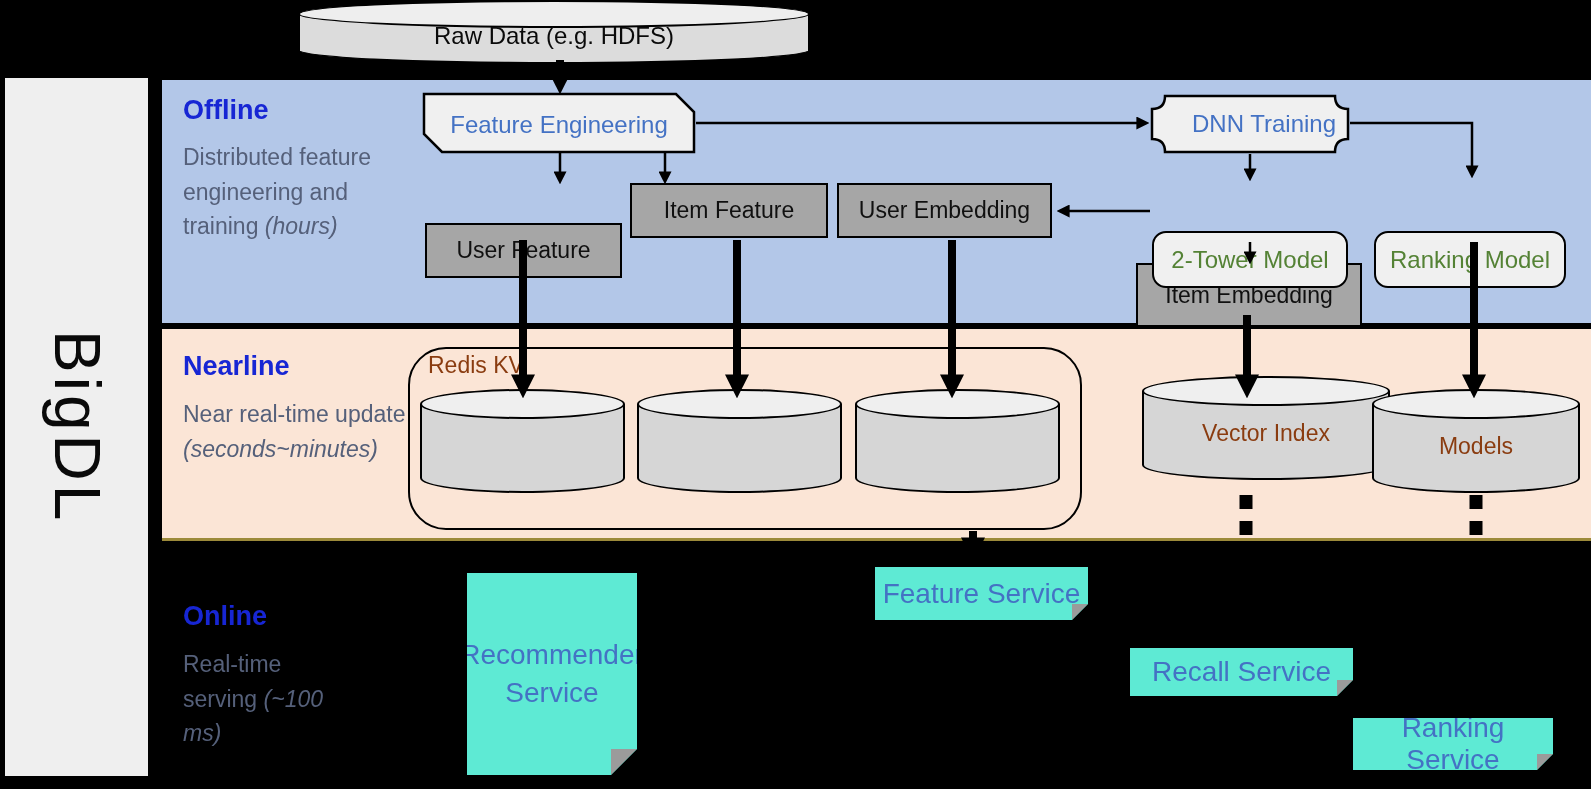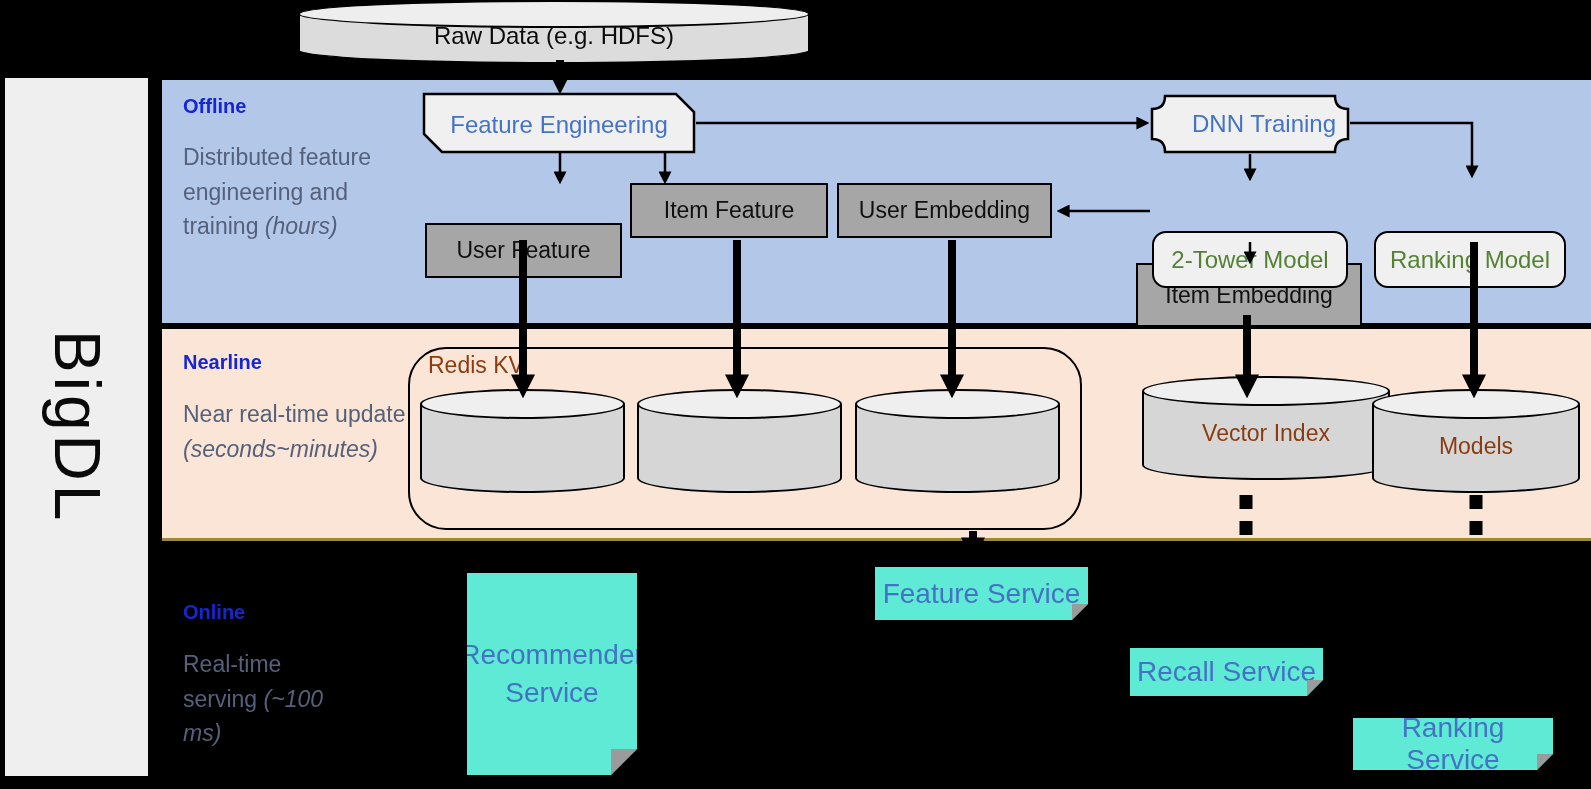--- a/index.html
+++ b/index.html
@@ -12,21 +12,21 @@
   #band-offline{top:80px;height:243px;background:var(--band_blue);}
   #band-nearline{top:329px;height:212px;background:var(--band_peach);border-bottom:3px solid var(--nearline_edge);}
   #band-online{top:541px;height:248px;background:transparent;}
 
   
   #brand-bar{position:absolute;left:5px;top:78px;width:143px;height:698px;background:var(--bar_gray);
              display:flex;align-items:center;justify-content:center;}
   #brand-bar .vtxt{writing-mode:vertical-rl;font-size:64px;color:#0a0a0a;letter-spacing:4px;}
 
   
-  .band-title{position:absolute;font-size:20px;font-weight:600;color:var(--title_blue);}
+  .band-title{position:absolute;font-size:27px;font-weight:600;color:var(--title_blue);}
   .band-desc{position:absolute;font-size:23px;color:var(--desc_slate);line-height:1.5;}
   .band-desc .t{font-style:italic;}
 
   
   .node{position:absolute;display:flex;align-items:center;justify-content:center;text-align:center;}
   .gbox{background:var(--box_gray);border:2.5px solid #000;color:#101010;font-size:23px;}
   .rbox{background:var(--shape_gray);border:2.5px solid #000;border-radius:14px;color:var(--green);font-size:24px;margin-top:48px;}
   .shape-label{position:absolute;display:flex;align-items:center;justify-content:center;
                color:var(--accent_blue);font-size:24px;z-index:10;}
 
@@ -151,21 +151,21 @@
   </div>
 
   <div class="service" id="svc-recommender" style="left:467px;top:573px;width:170px;height:202px;">
     <span>Recommender Service</span>
     <span class="fold"></span>
   </div>
   <div class="service" style="left:875px;top:567px;width:213px;height:53px;">
     <span>Feature Service</span>
     <span class="fold"></span>
   </div>
-  <div class="service" style="left:1130px;top:648px;width:193px;height:48px;text-align:center;">
+  <div class="service" style="left:1130px;top:648px;width:223px;height:48px;text-align:center;">
     <span>Recall Service</span>
     <span class="fold"></span>
   </div>
   <div class="service" style="left:1353px;top:718px;width:200px;height:52px;">
     <span>Ranking Service</span>
     <span class="fold"></span>
   </div>
 
   <svg id="wires-svg" width="1591" height="789" viewBox="0 0 1591 789">
     <defs>

